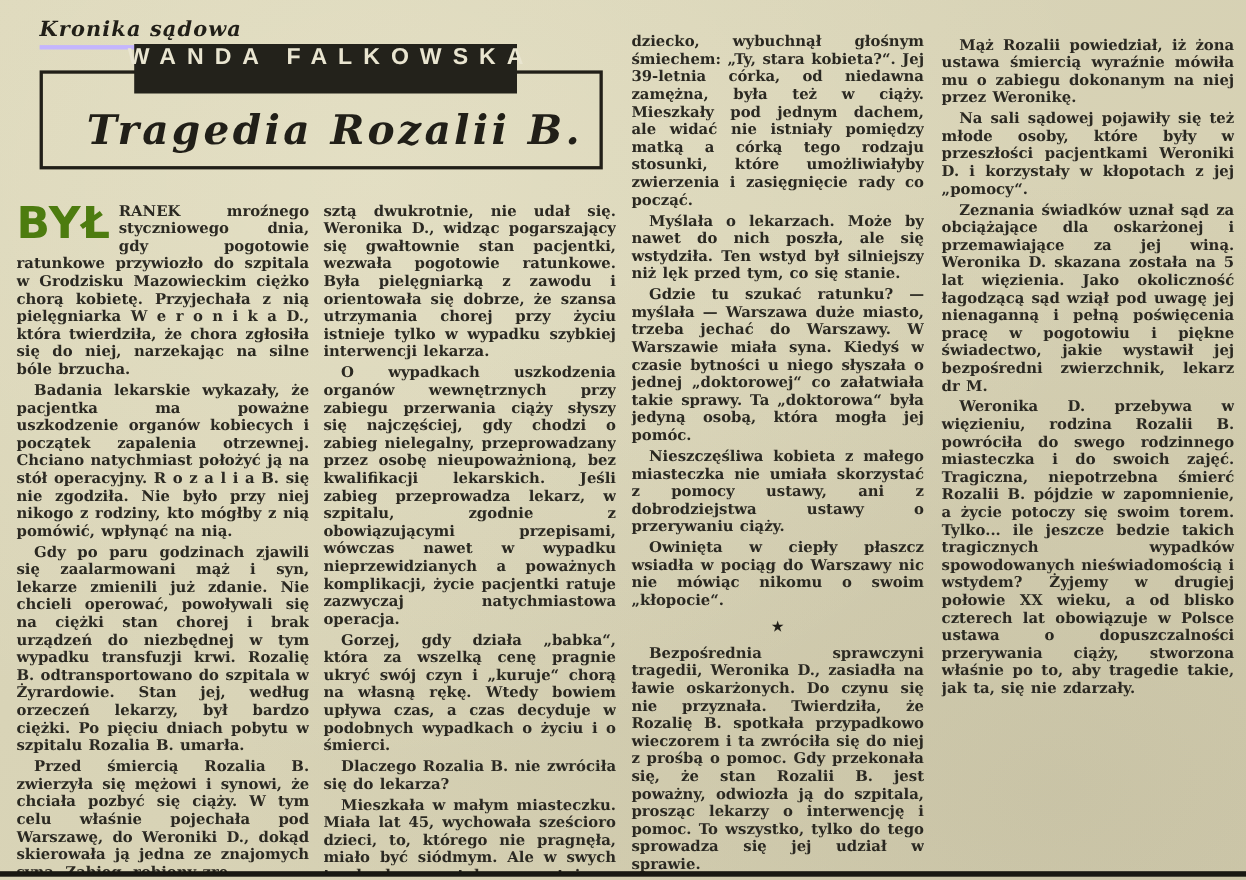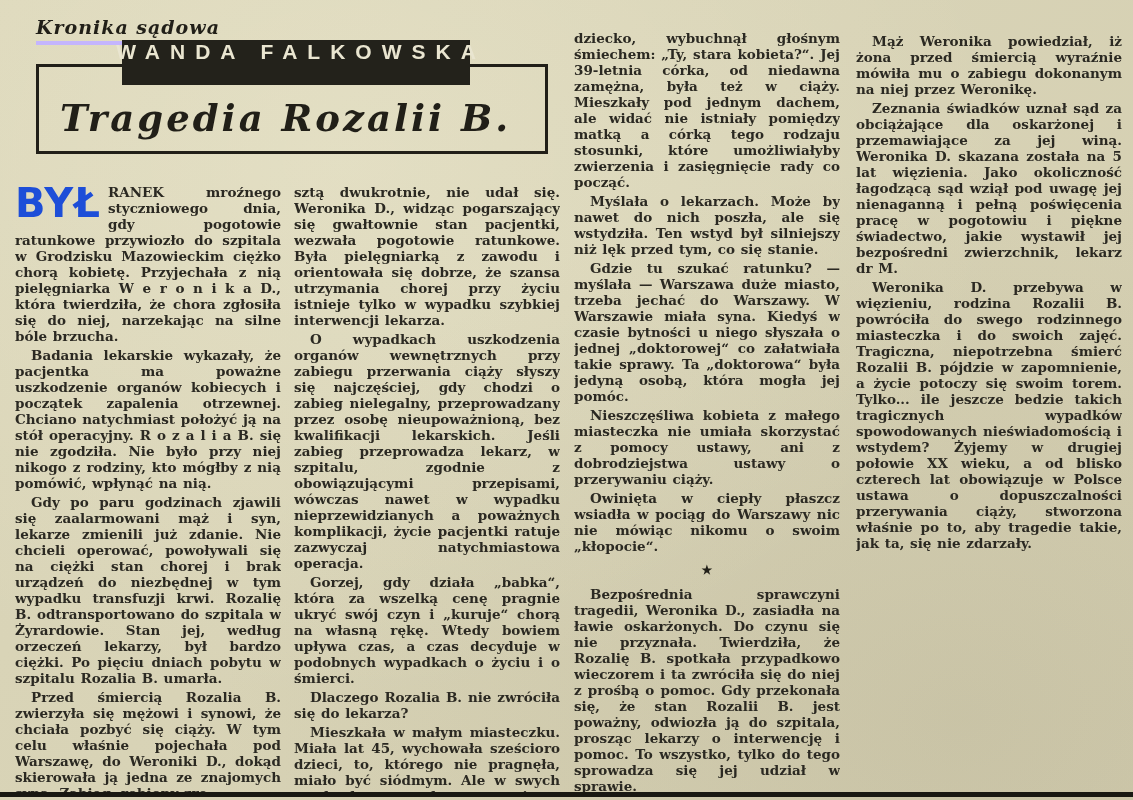--- a/index.html
+++ b/index.html
@@ -40,21 +40,21 @@
     color: #e9e5d0;
     display: flex; justify-content: center;
     font-family: "Liberation Sans", sans-serif;
     font-weight: bold; font-size: 21px;
     letter-spacing: 10px; text-indent: 10px;
     white-space: nowrap;
   }
   .article-title {
     position: absolute; left: 60px; top: 96px;
     width: 470px;
-    text-align: left;
+    text-align: right;
     font-family: "DejaVu Serif", serif;
     font-style: italic; font-weight: bold;
     font-size: 37px; letter-spacing: 3px;
     color: #211f18;
   }
 
   
   .col {
     position: absolute;
     width: 266px;
@@ -74,21 +74,21 @@
   .col p { margin: 0 0 0 0; padding-top: 3px; text-indent: 16px; }
   .col p.lead, .col p.cont { text-indent: 0; padding-top: 0; }
 
   .dropcap {
     float: left;
     font-family: "DejaVu Sans", sans-serif;
     font-weight: bold;
     font-size: 40px; line-height: 36px;
     letter-spacing: 1px;
     margin: 1px 7px 0 0;
-    color: #1d4ed8;
+    color: #4d7c0f;
   }
 
   .star-sep {
     text-align: center;
     font-size: 12px;
     padding: 8px 0 5px 0;
     color: #211f18;
   }
 
   
@@ -125,18 +125,19 @@
 <div class="col col-3">
     <p class="cont">dziecko, wybuchnął głośnym śmiechem: „Ty, stara kobieta?“. Jej 39-letnia córka, od niedawna zamężna, była też w ciąży. Mieszkały pod jednym dachem, ale widać nie istniały pomiędzy matką a córką tego rodzaju stosunki, które umożliwiałyby zwierzenia i zasięgnięcie rady co począć.</p>
     <p>Myślała o lekarzach. Może by nawet do nich poszła, ale się wstydziła. Ten wstyd był silniejszy niż lęk przed tym, co się stanie.</p>
     <p>Gdzie tu szukać ratunku? — myślała — Warszawa duże miasto, trzeba jechać do Warszawy. W Warszawie miała syna. Kiedyś w czasie bytności u niego słyszała o jednej „doktorowej“ co załatwiała takie sprawy. Ta „doktorowa“ była jedyną osobą, która mogła jej pomóc.</p>
     <p>Nieszczęśliwa kobieta z małego miasteczka nie umiała skorzystać z pomocy ustawy, ani z dobrodziejstwa ustawy o przerywaniu ciąży.</p>
     <p>Owinięta w ciepły płaszcz wsiadła w pociąg do Warszawy nic nie mówiąc nikomu o swoim „kłopocie“.</p>
     <div class="star-sep">★</div>
     <p>Bezpośrednia sprawczyni tragedii, Weronika D., zasiadła na ławie oskarżonych. Do czynu się nie przyznała. Twierdziła, że Rozalię B. spotkała przypadkowo wieczorem i ta zwróciła się do niej z prośbą o pomoc. Gdy przekonała się, że stan Rozalii B. jest poważny, odwiozła ją do szpitala, prosząc lekarzy o interwencję i pomoc. To wszystko, tylko do tego sprowadza się jej udział w sprawie.</p>
   </div>
 <div class="col col-4">
-    <p>Mąż Weronika powiedział, iż żona przed śmiercią wyraźnie mówiła mu o zabiegu dokonanym na niej przez Weronikę.</p>
+    <p>Mąż Rozalii powiedział, iż żona ustawa śmiercią wyraźnie mówiła mu o zabiegu dokonanym na niej przez Weronikę.</p>
+    <p>Na sali sądowej pojawiły się też młode osoby, które były w przeszłości pacjentkami Weroniki D. i korzystały w kłopotach z jej „pomocy“.</p>
     <p>Zeznania świadków uznał sąd za obciążające dla oskarżonej i przemawiające za jej winą. Weronika D. skazana została na 5 lat więzienia. Jako okoliczność łagodzącą sąd wziął pod uwagę jej nienaganną i pełną poświęcenia pracę w pogotowiu i piękne świadectwo, jakie wystawił jej bezpośredni zwierzchnik, lekarz dr M.</p>
     <p>Weronika D. przebywa w więzieniu, rodzina Rozalii B. powróciła do swego rodzinnego miasteczka i do swoich zajęć. Tragiczna, niepotrzebna śmierć Rozalii B. pójdzie w zapomnienie, a życie potoczy się swoim torem. Tylko... ile jeszcze bedzie takich tragicznych wypadków spowodowanych nieświadomością i wstydem? Żyjemy w drugiej połowie XX wieku, a od blisko czterech lat obowiązuje w Polsce ustawa o dopuszczalności przerywania ciąży, stworzona właśnie po to, aby tragedie takie, jak ta, się nie zdarzały.</p>
   </div>
 
 <div class="bottom-rule"></div>
 
 </body></html>

